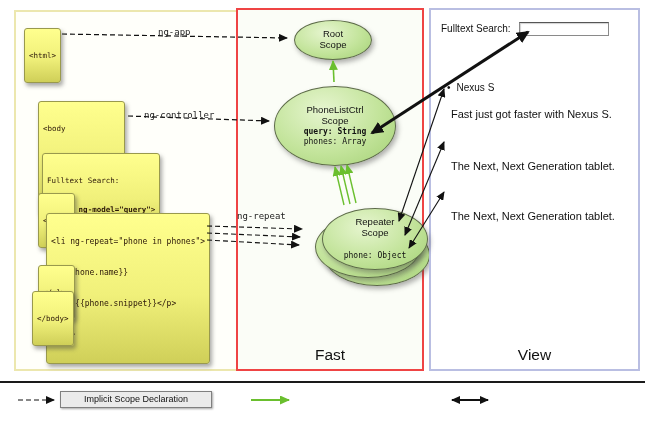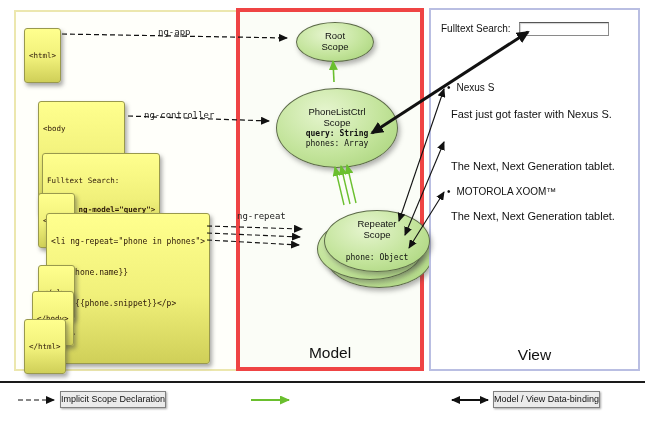--- a/index.html
+++ b/index.html
@@ -2,21 +2,21 @@
 <html><head>
 <meta charset="utf-8">
 <style>
   *{margin:0;padding:0;box-sizing:border-box}
   html,body{background:#fff}
   body{font-family:"Liberation Sans",sans-serif;color:#111}
   #stage{position:relative;width:645px;height:425px;background:#fff;overflow:hidden}
 
   .panel{position:absolute;background:#fff}
   #template-panel{left:14px;top:10px;width:244px;height:361px;border:2px solid #ece7ae;background:#fffffa}
-  #model-panel{left:236px;top:8px;width:188px;height:363px;border:4px solid #ef4444;background:#fbfdf7}
+  #model-panel{left:236px;top:8px;width:188px;height:363px;border:2px solid #ef4444;background:#fbfdf7}
   #view-panel{left:429px;top:8px;width:211px;height:363px;border:2px solid #b9bee2;background:#fff}
   .panel-label{position:absolute;bottom:5px;left:0;right:0;text-align:center;font-size:15.5px;color:#111}
 
   .code-box{position:absolute;background:linear-gradient(180deg,#ffff8e 0%,#f0f07a 55%,#cfcf58 100%);
     border:1px solid #99994d;border-radius:3px;box-shadow:2px 3px 4px rgba(60,60,60,.45);
     padding:2px 4px;font-family:"DejaVu Sans Mono",monospace;font-size:7.5px;line-height:1.3;
     color:#2a1608;white-space:pre;z-index:2}
   .code-line{display:block}
   .bold{font-weight:bold}
 
@@ -56,21 +56,21 @@
     font-size:9px;padding:1px 3px}
   .v-item{position:absolute;left:16px;font-size:10px;white-space:nowrap}
   .v-item .ttl{margin-left:6px}
   .v-snip{position:absolute;left:20px;font-size:11px;white-space:nowrap}
   #v-item-0{top:72px}  #v-snip-0{top:98px}
   #v-item-1{top:126px} #v-snip-1{top:150px}
   #v-item-2{top:176px} #v-snip-2{top:200px}
 
   #legend-sep{position:absolute;left:0;top:381px;width:645px;height:2px;background:#1a1a1a}
   .legend-box{position:absolute;top:391px;height:17px;background:#ebebeb;border:1px solid #808080;
-    box-shadow:1px 1px 2px rgba(0,0,0,.35);font-size:9px;color:#111;padding:2px 0;white-space:nowrap;z-index:2}
+    box-shadow:1px 1px 2px rgba(0,0,0,.35);font-size:9px;color:#111;padding:2px 23px;white-space:nowrap;z-index:2}
   #legend-implicit{left:60px}
   #legend-inherit{left:295px}
   #legend-binding{left:493px}
 </style>
 </head>
 <body>
 
 <div id="stage">
 
   <div class="panel" id="template-panel">
@@ -94,23 +94,20 @@
       <span class="code-line">  {{phone.name}}</span>
       <span class="code-line">  &lt;p&gt;{{phone.snippet}}&lt;/p&gt;</span>
       <span class="code-line">&lt;/li&gt;</span>
     </div>
     <div class="code-box" id="box-ul-close">
       <span class="code-line">&lt;/ul&gt;</span>
     </div>
     <div class="code-box" id="box-body-close">
       <span class="code-line">&lt;/body&gt;</span>
     </div>
-    <div class="code-box" id="box-html-close">
-      <span class="code-line">&lt;/html&gt;</span>
-    </div>
     <div class="panel-label">Template</div>
   </div>
 
   <div class="panel" id="model-panel">
     <div class="ellipse" id="root-ellipse">
       <div class="scope-title">Root</div>
       <div class="scope-title">Scope</div>
     </div>
     <div class="ellipse" id="phonelist-ellipse">
       <div class="scope-title">PhoneListCtrl</div>
@@ -118,37 +115,34 @@
       <div class="scope-prop bold first">query: String</div>
       <div class="scope-prop">phones: Array</div>
     </div>
     <div class="ellipse" id="repeater-back2"></div>
     <div class="ellipse" id="repeater-back1"></div>
     <div class="ellipse" id="repeater-ellipse">
       <div class="scope-title">Repeater</div>
       <div class="scope-title">Scope</div>
       <div class="scope-prop">phone: Object</div>
     </div>
-    <div class="panel-label">Model</div>
+    <div class="panel-label">Fast</div>
   </div>
 
   <div class="panel" id="view-panel">
     <div id="view-search-label">Fulltext Search:</div>
     <div id="view-search-input"></div>
 
     <div class="v-item" id="v-item-0">
       <span>•</span><span class="ttl">Nexus S</span>
     </div>
     <div class="v-snip" id="v-snip-0">Fast just got faster with Nexus S.</div>
 
     <div class="v-snip" id="v-snip-1">The Next, Next Generation tablet.</div>
 
-    <div class="v-item" id="v-item-2">
-      <span>•</span><span class="ttl">MOTOROLA XOOM™</span>
-    </div>
     <div class="v-snip" id="v-snip-2">The Next, Next Generation tablet.</div>
 
     <div class="panel-label">View</div>
   </div>
 
   <span class="arrow-label" id="ng-app-label">ng-app</span>
   <span class="arrow-label" id="ng-controller-label">ng-controller</span>
   <span class="arrow-label" id="ng-repeat-label">ng-repeat</span>
 
   <svg id="arrows" width="645" height="425" viewBox="0 0 645 425">
@@ -182,15 +176,14 @@
     <line x1="405" y1="235" x2="444" y2="142" stroke="#111" stroke-width="1.1" marker-start="url(#ah-s)" marker-end="url(#ah-s)"></line>
     <line x1="409" y1="248" x2="444" y2="192" stroke="#111" stroke-width="1.1" marker-start="url(#ah-s)" marker-end="url(#ah-s)"></line>
 
     <line x1="18" y1="400" x2="54" y2="400" stroke="#111" stroke-width="1.2" stroke-dasharray="5,3" marker-end="url(#ah-s)"></line>
     <line x1="251" y1="400" x2="289" y2="400" stroke="#6abf2e" stroke-width="2" marker-end="url(#ah-g)"></line>
     <line x1="452" y1="400" x2="488" y2="400" stroke="#111" stroke-width="2" marker-start="url(#ah-s)" marker-end="url(#ah-s)"></line>
   </svg>
 
   <div id="legend-sep"></div>
   <div class="legend-box" id="legend-implicit">Implicit Scope Declaration</div>
-  <div class="legend-box" id="legend-binding">Model / View Data-binding</div>
 
 </div>
 
 </body></html>

